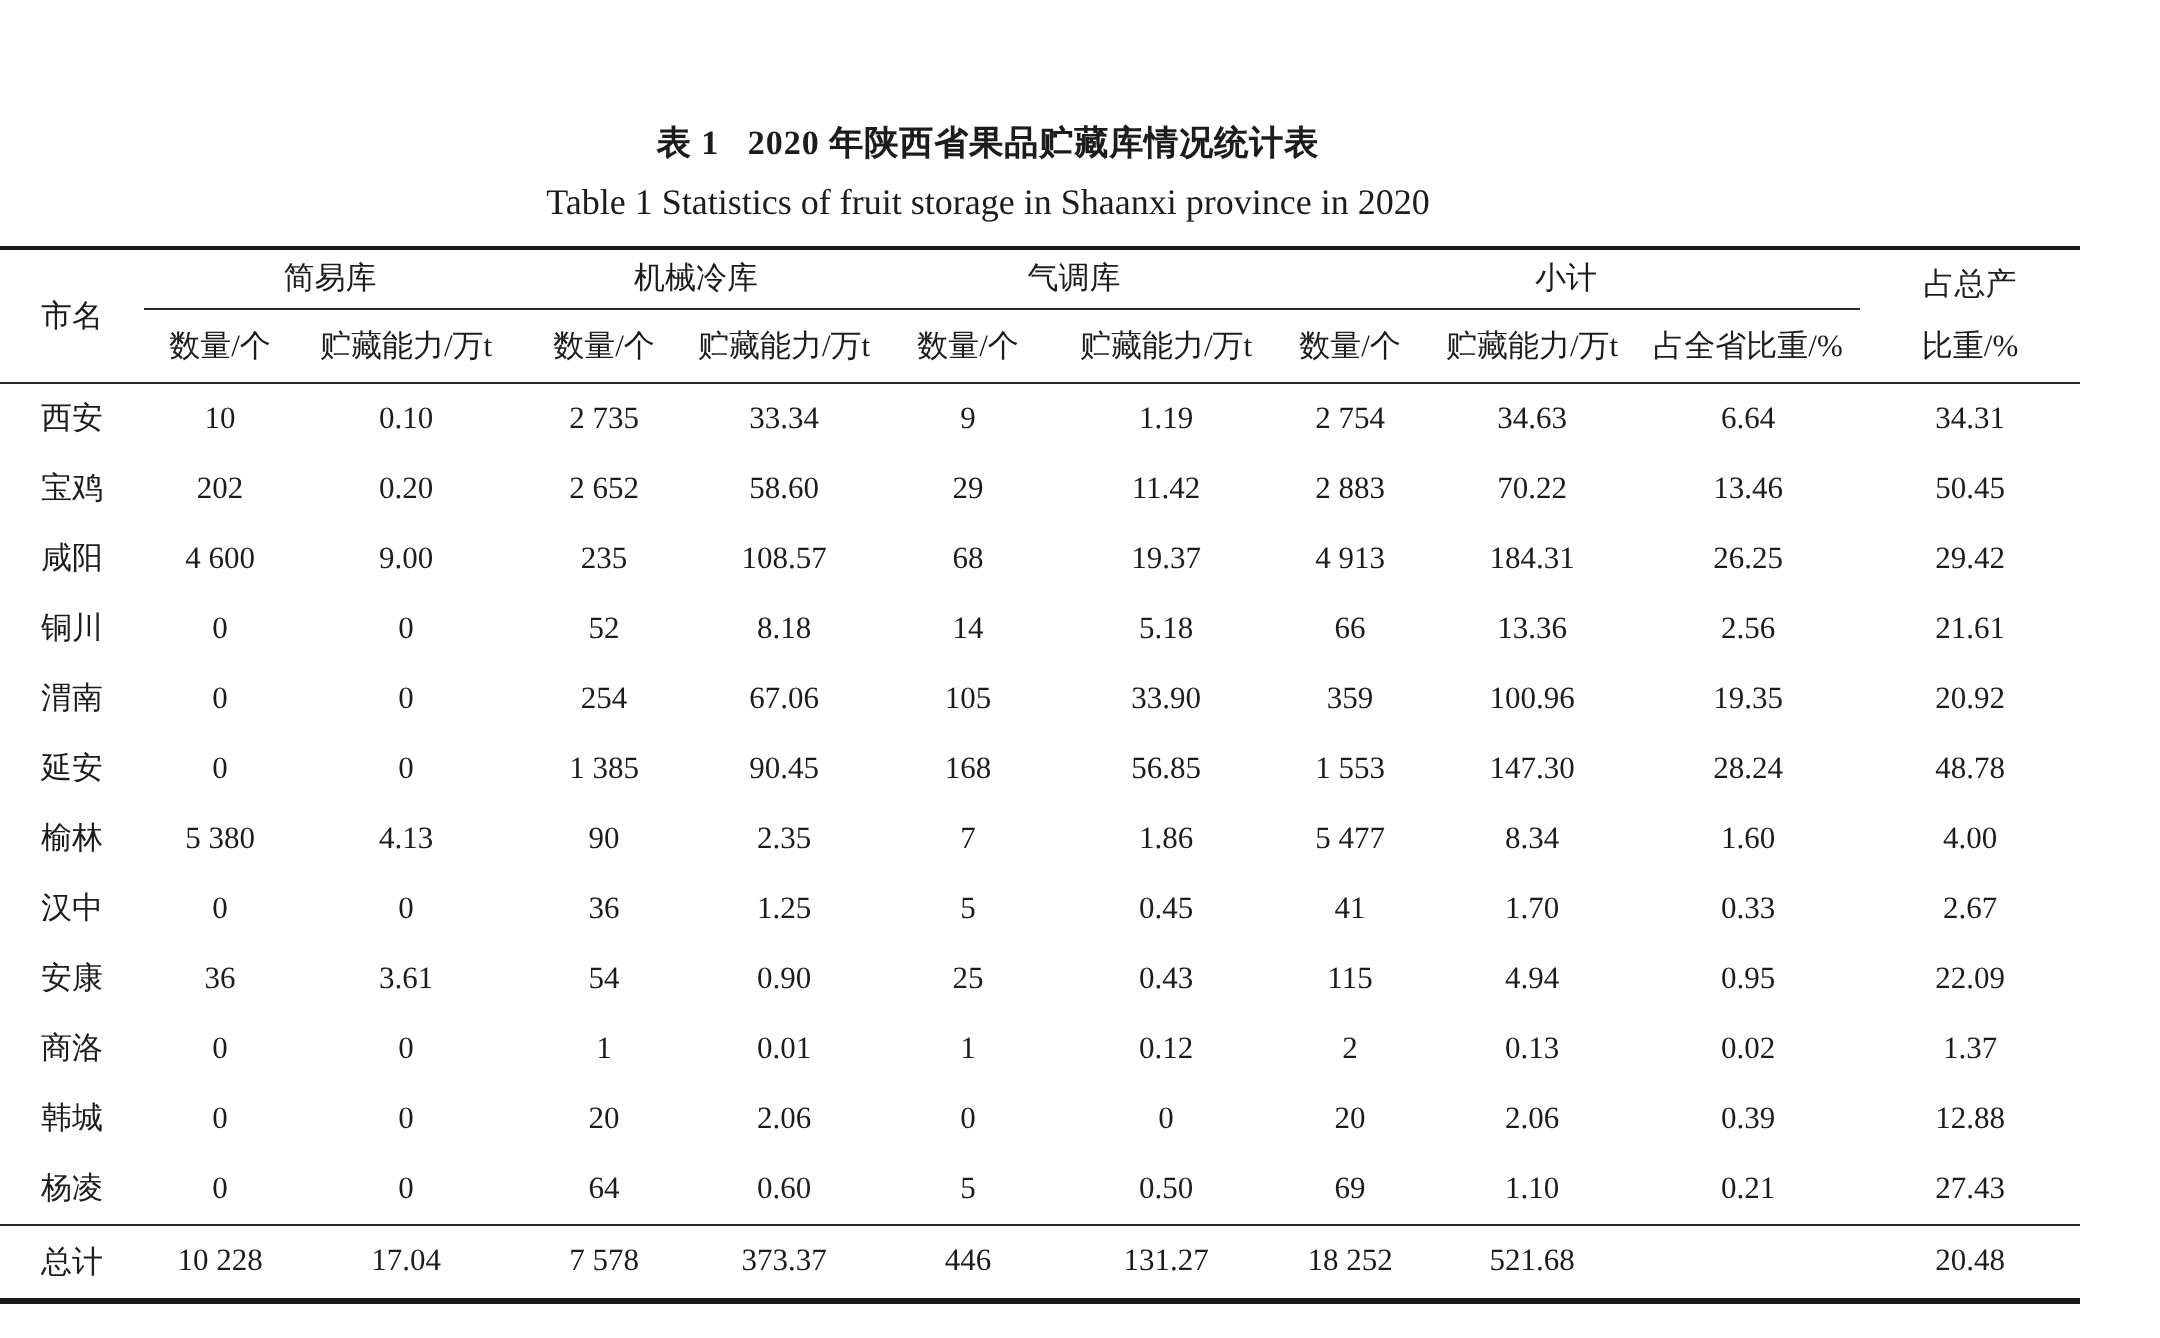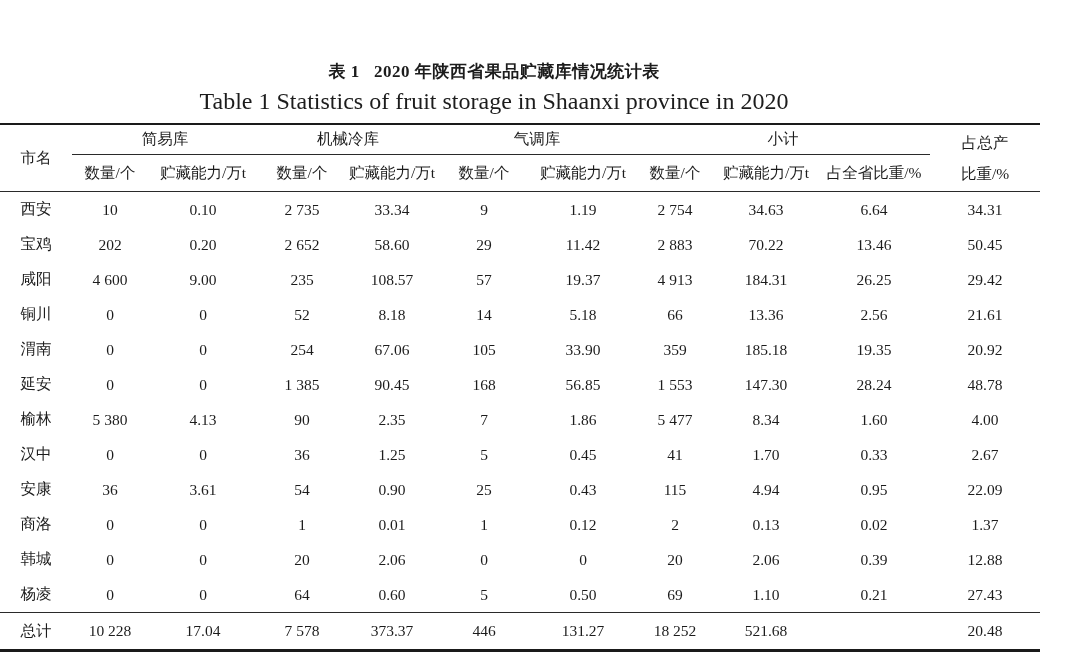--- a/index.html
+++ b/index.html
@@ -23,21 +23,21 @@
     text-align: center;
     font-size: 17px;
     line-height: 20px;
     font-weight: bold;
     white-space: pre-wrap;
     letter-spacing: 0.5px;
   }
   .caption-en {
     margin-top: 9px;
     text-align: center;
-    font-size: 24px;
+    font-size: 18px;
     line-height: 21px;
   }
   table.tbl {
     width: 1040px;
     margin: 11px auto 0 auto;
     border-collapse: collapse;
     table-layout: fixed;
     border-top: 2.5px solid #1a1a1a;
     border-bottom: 3px solid #1a1a1a;
     font-size: 15.5px;
@@ -147,21 +147,21 @@
           <td>70.22</td>
           <td>13.46</td>
           <td>50.45</td>
         </tr>
         <tr>
           <td>咸阳</td>
           <td>4 600</td>
           <td>9.00</td>
           <td>235</td>
           <td>108.57</td>
-          <td>57</td>
+          <td>68</td>
           <td>19.37</td>
           <td>4 913</td>
           <td>184.31</td>
           <td>26.25</td>
           <td>29.42</td>
         </tr>
         <tr>
           <td>铜川</td>
           <td>0</td>
           <td>0</td>
@@ -176,21 +176,21 @@
         </tr>
         <tr>
           <td>渭南</td>
           <td>0</td>
           <td>0</td>
           <td>254</td>
           <td>67.06</td>
           <td>105</td>
           <td>33.90</td>
           <td>359</td>
-          <td>185.18</td>
+          <td>100.96</td>
           <td>19.35</td>
           <td>20.92</td>
         </tr>
         <tr>
           <td>延安</td>
           <td>0</td>
           <td>0</td>
           <td>1 385</td>
           <td>90.45</td>
           <td>168</td>

